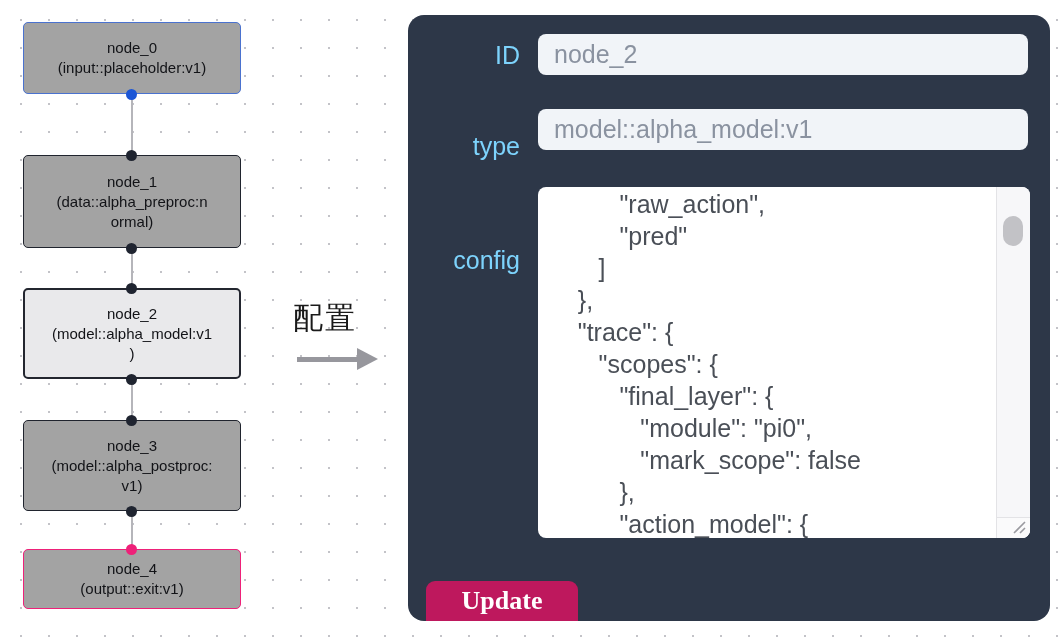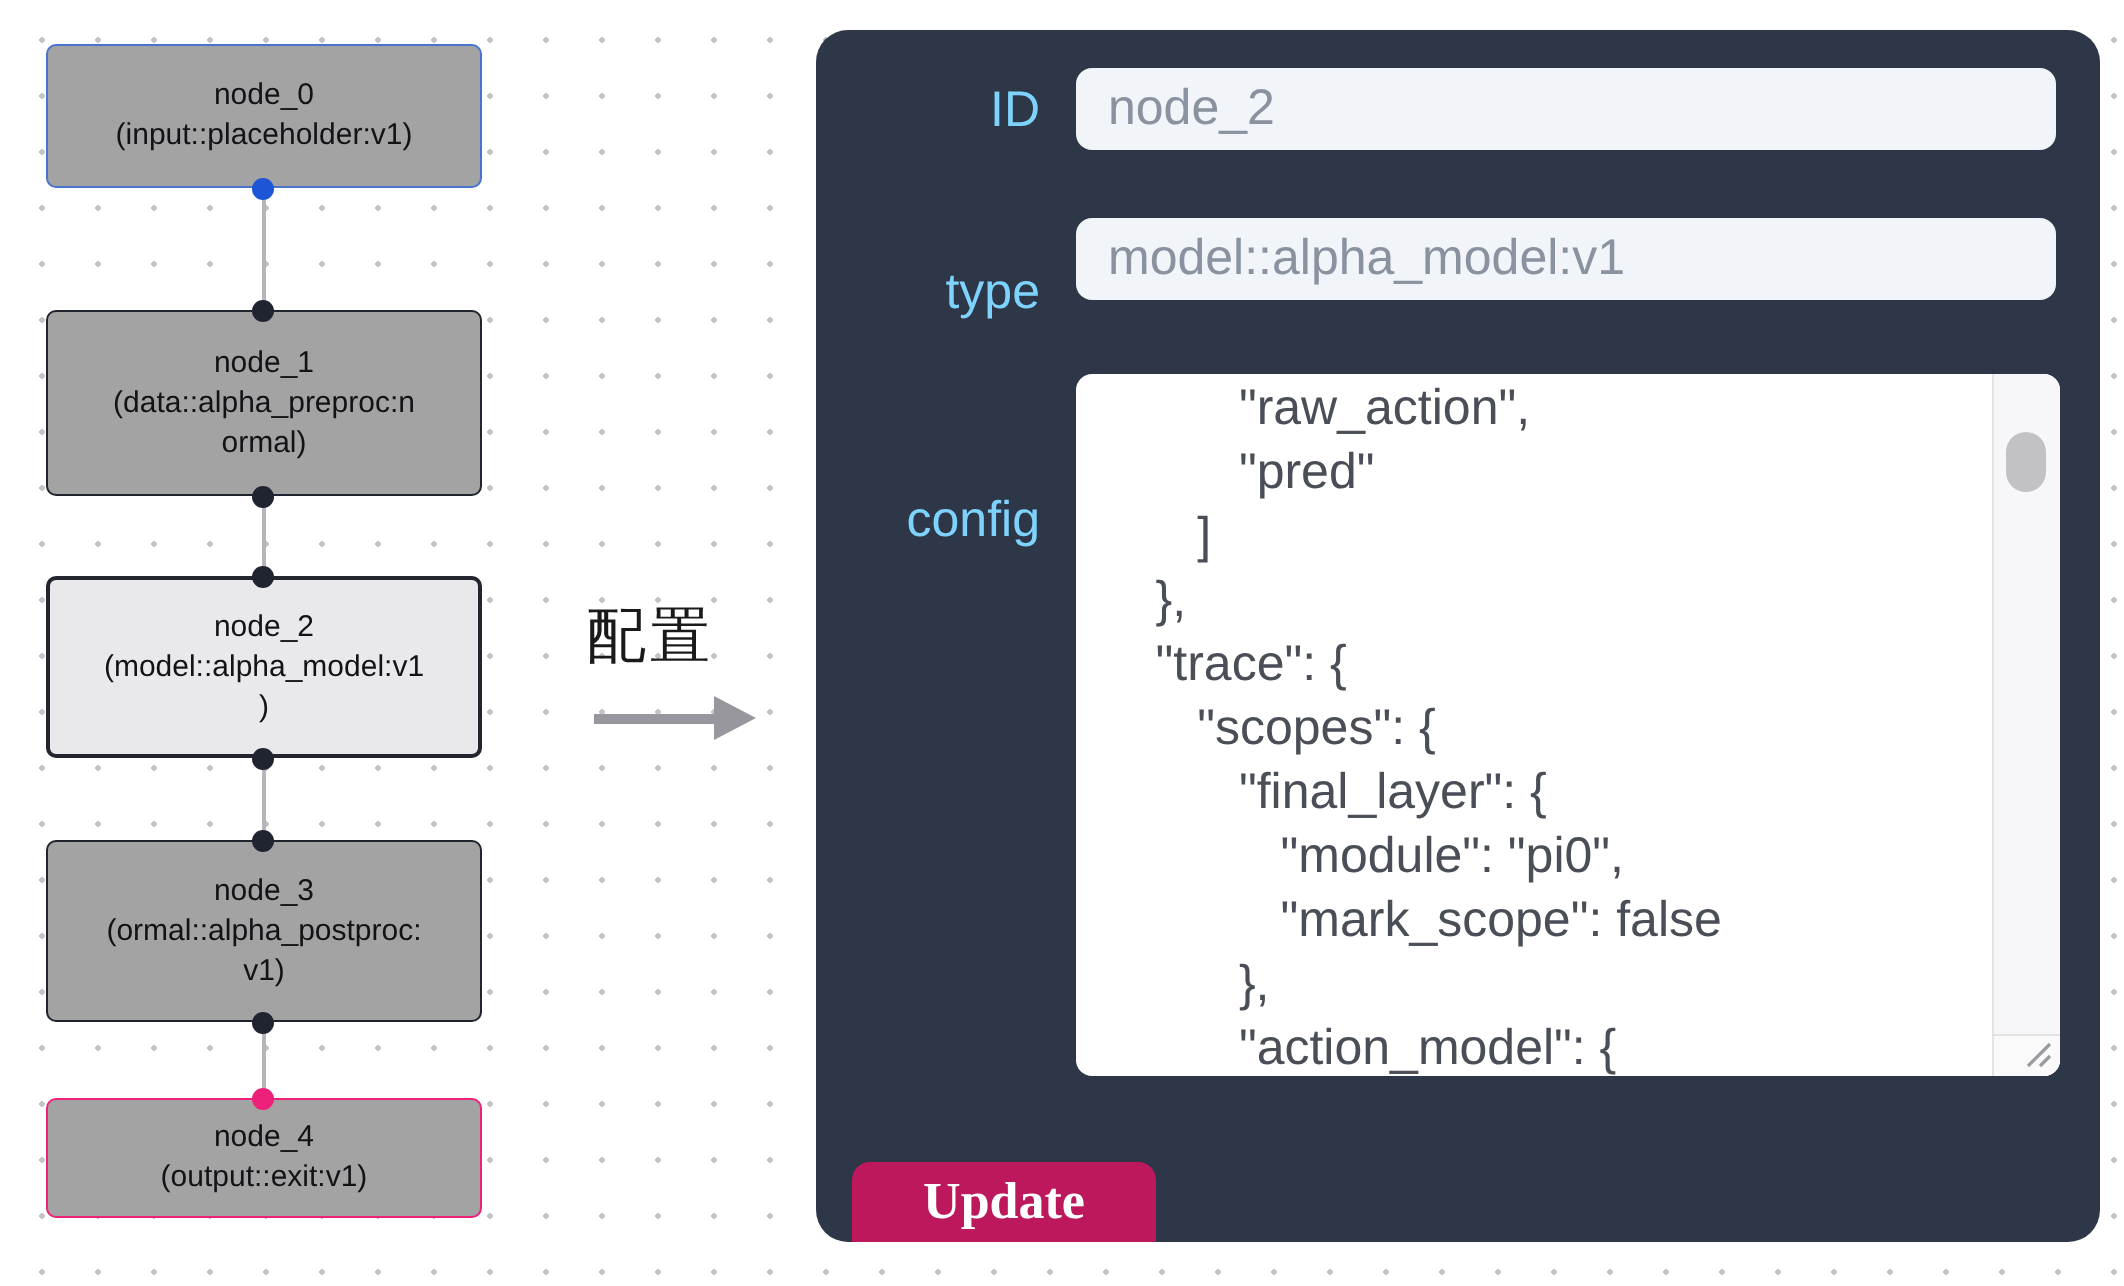--- a/index.html
+++ b/index.html
@@ -123,21 +123,21 @@
     <div class="subtitle">(data::alpha_preproc:n
 ormal)</div>
   </div>
   <div class="node n2">
     <div class="title">node_2</div>
     <div class="subtitle">(model::alpha_model:v1
 )</div>
   </div>
   <div class="node n3">
     <div class="title">node_3</div>
-    <div class="subtitle">(ormal::alpha_postproc:
+    <div class="subtitle">(model::alpha_postproc:
 v1)</div>
   </div>
   <div class="node n4">
     <div class="title">node_4</div>
     <div class="subtitle">(output::exit:v1)</div>
   </div>
 
   <div class="handle blue" style="top:89px;"></div>
   <div class="handle" style="top:150px;"></div>
   <div class="handle" style="top:243px;"></div>

